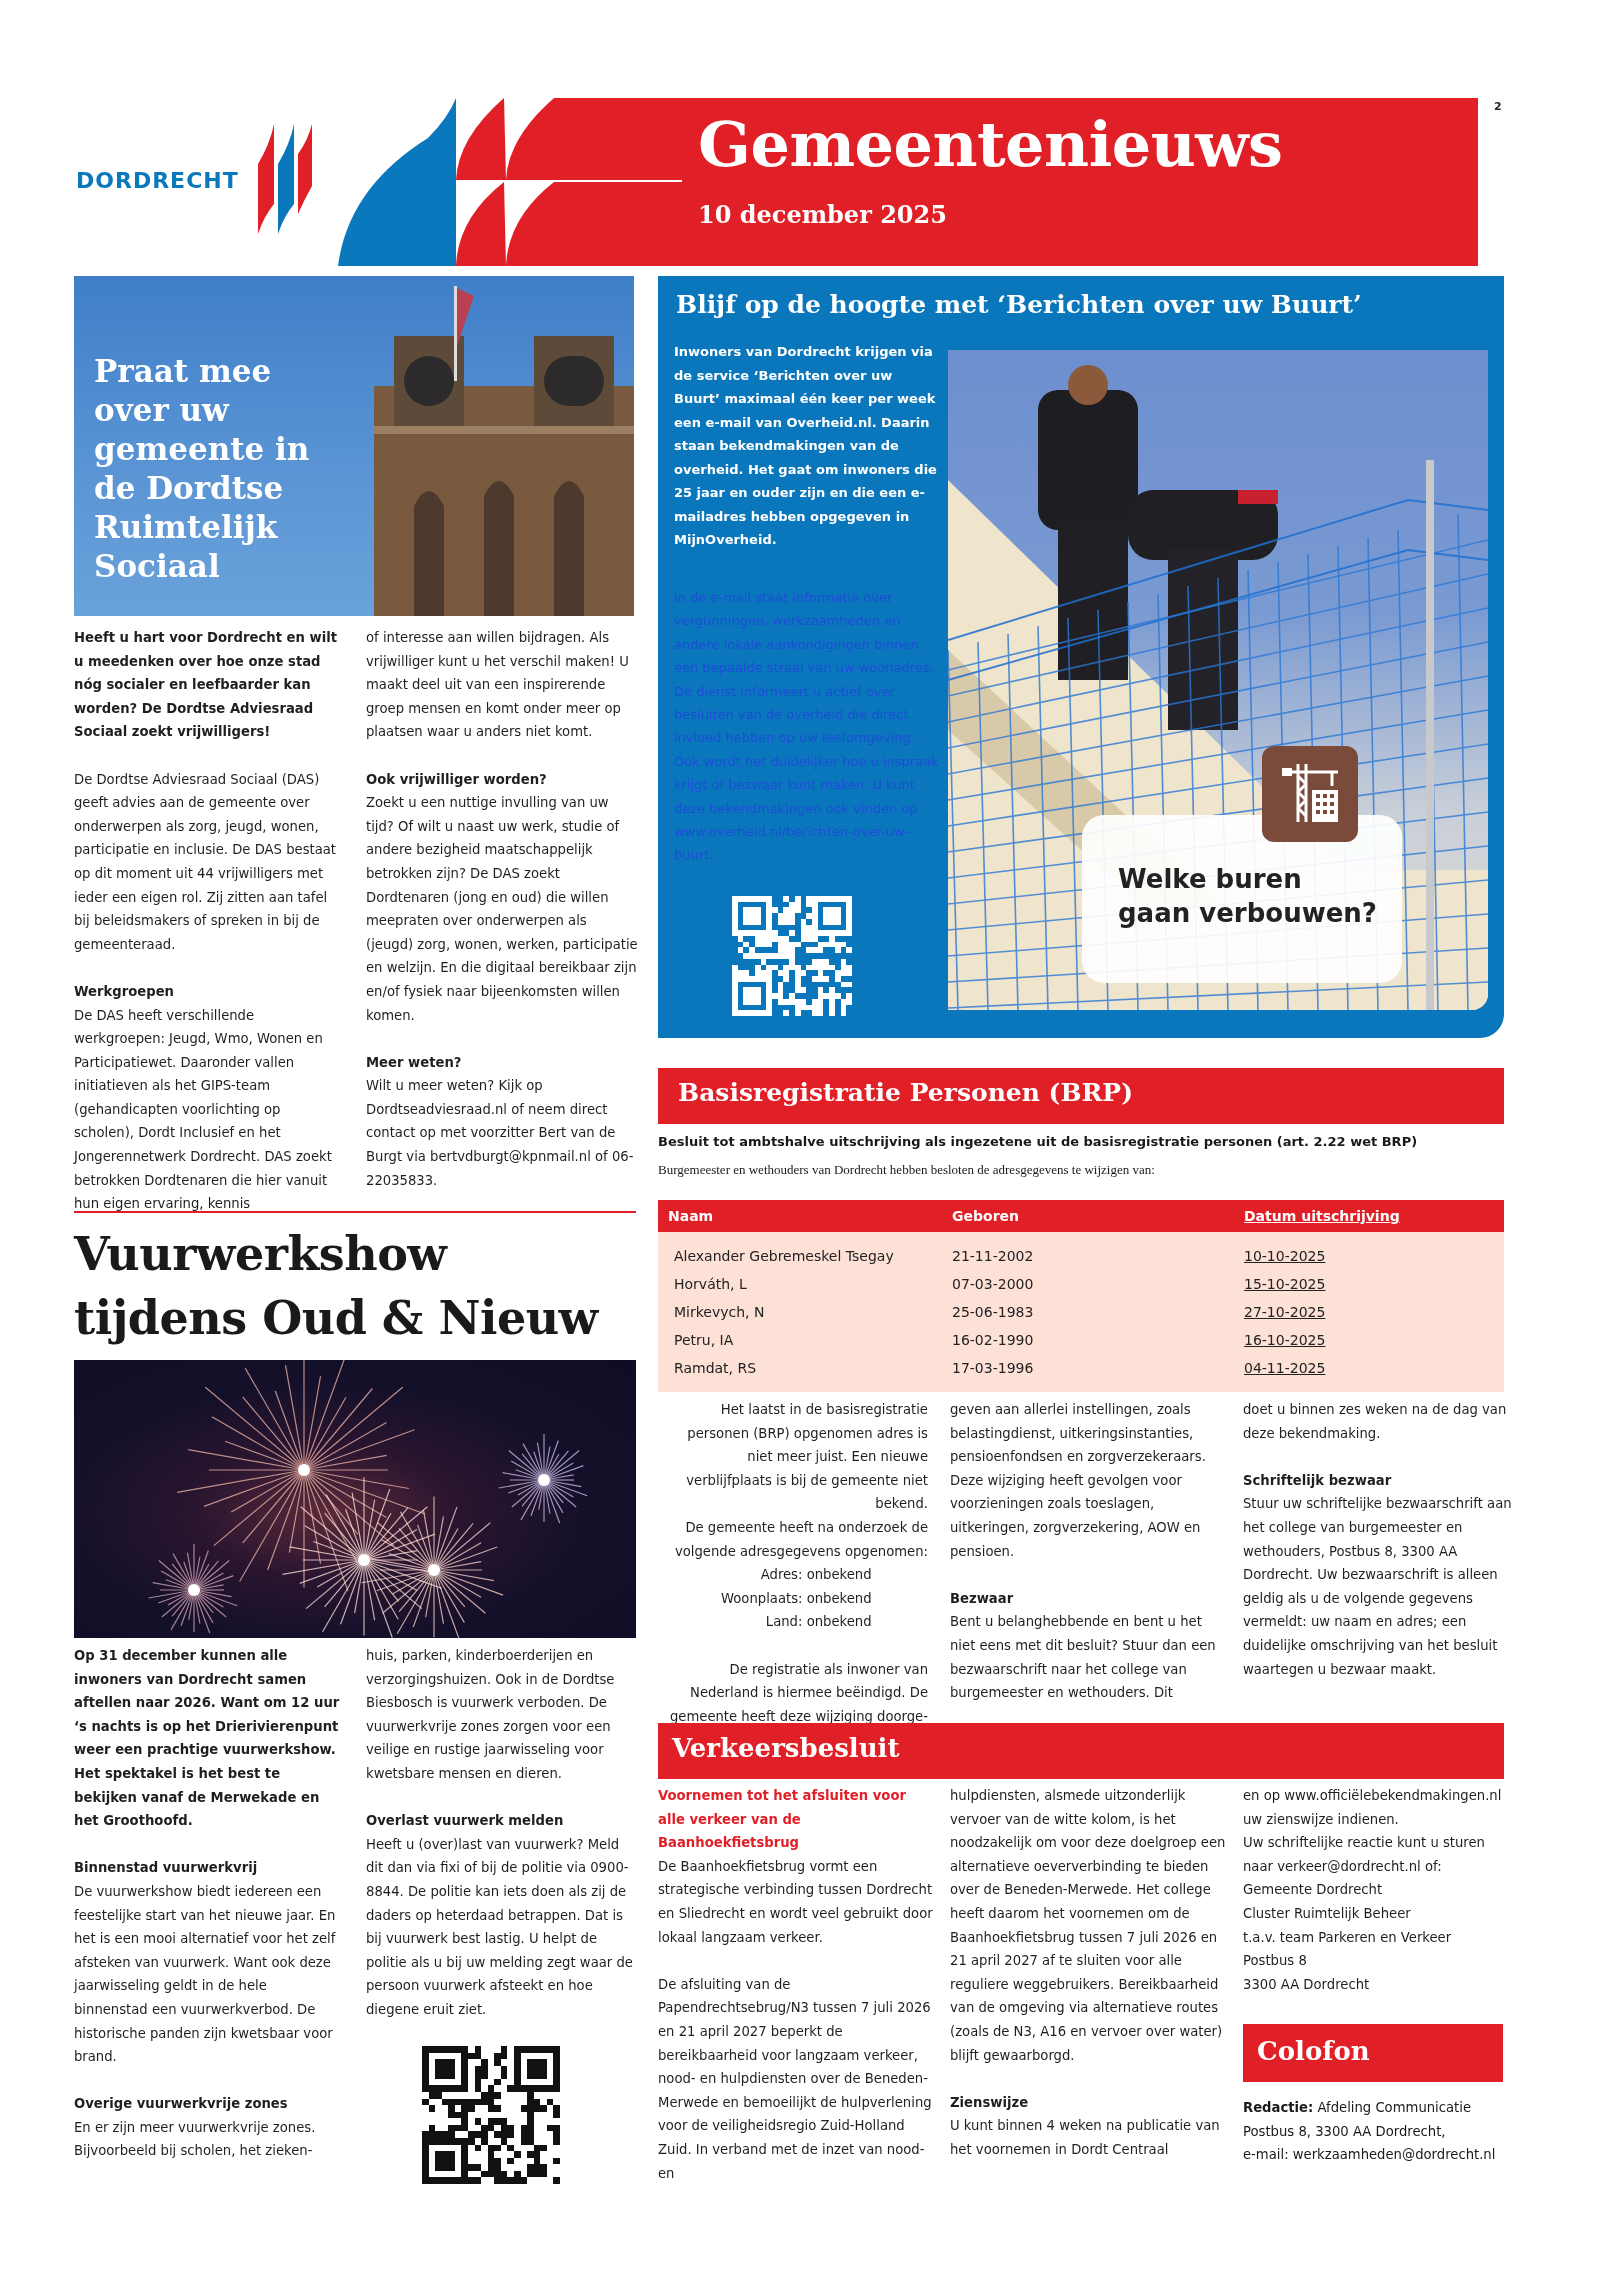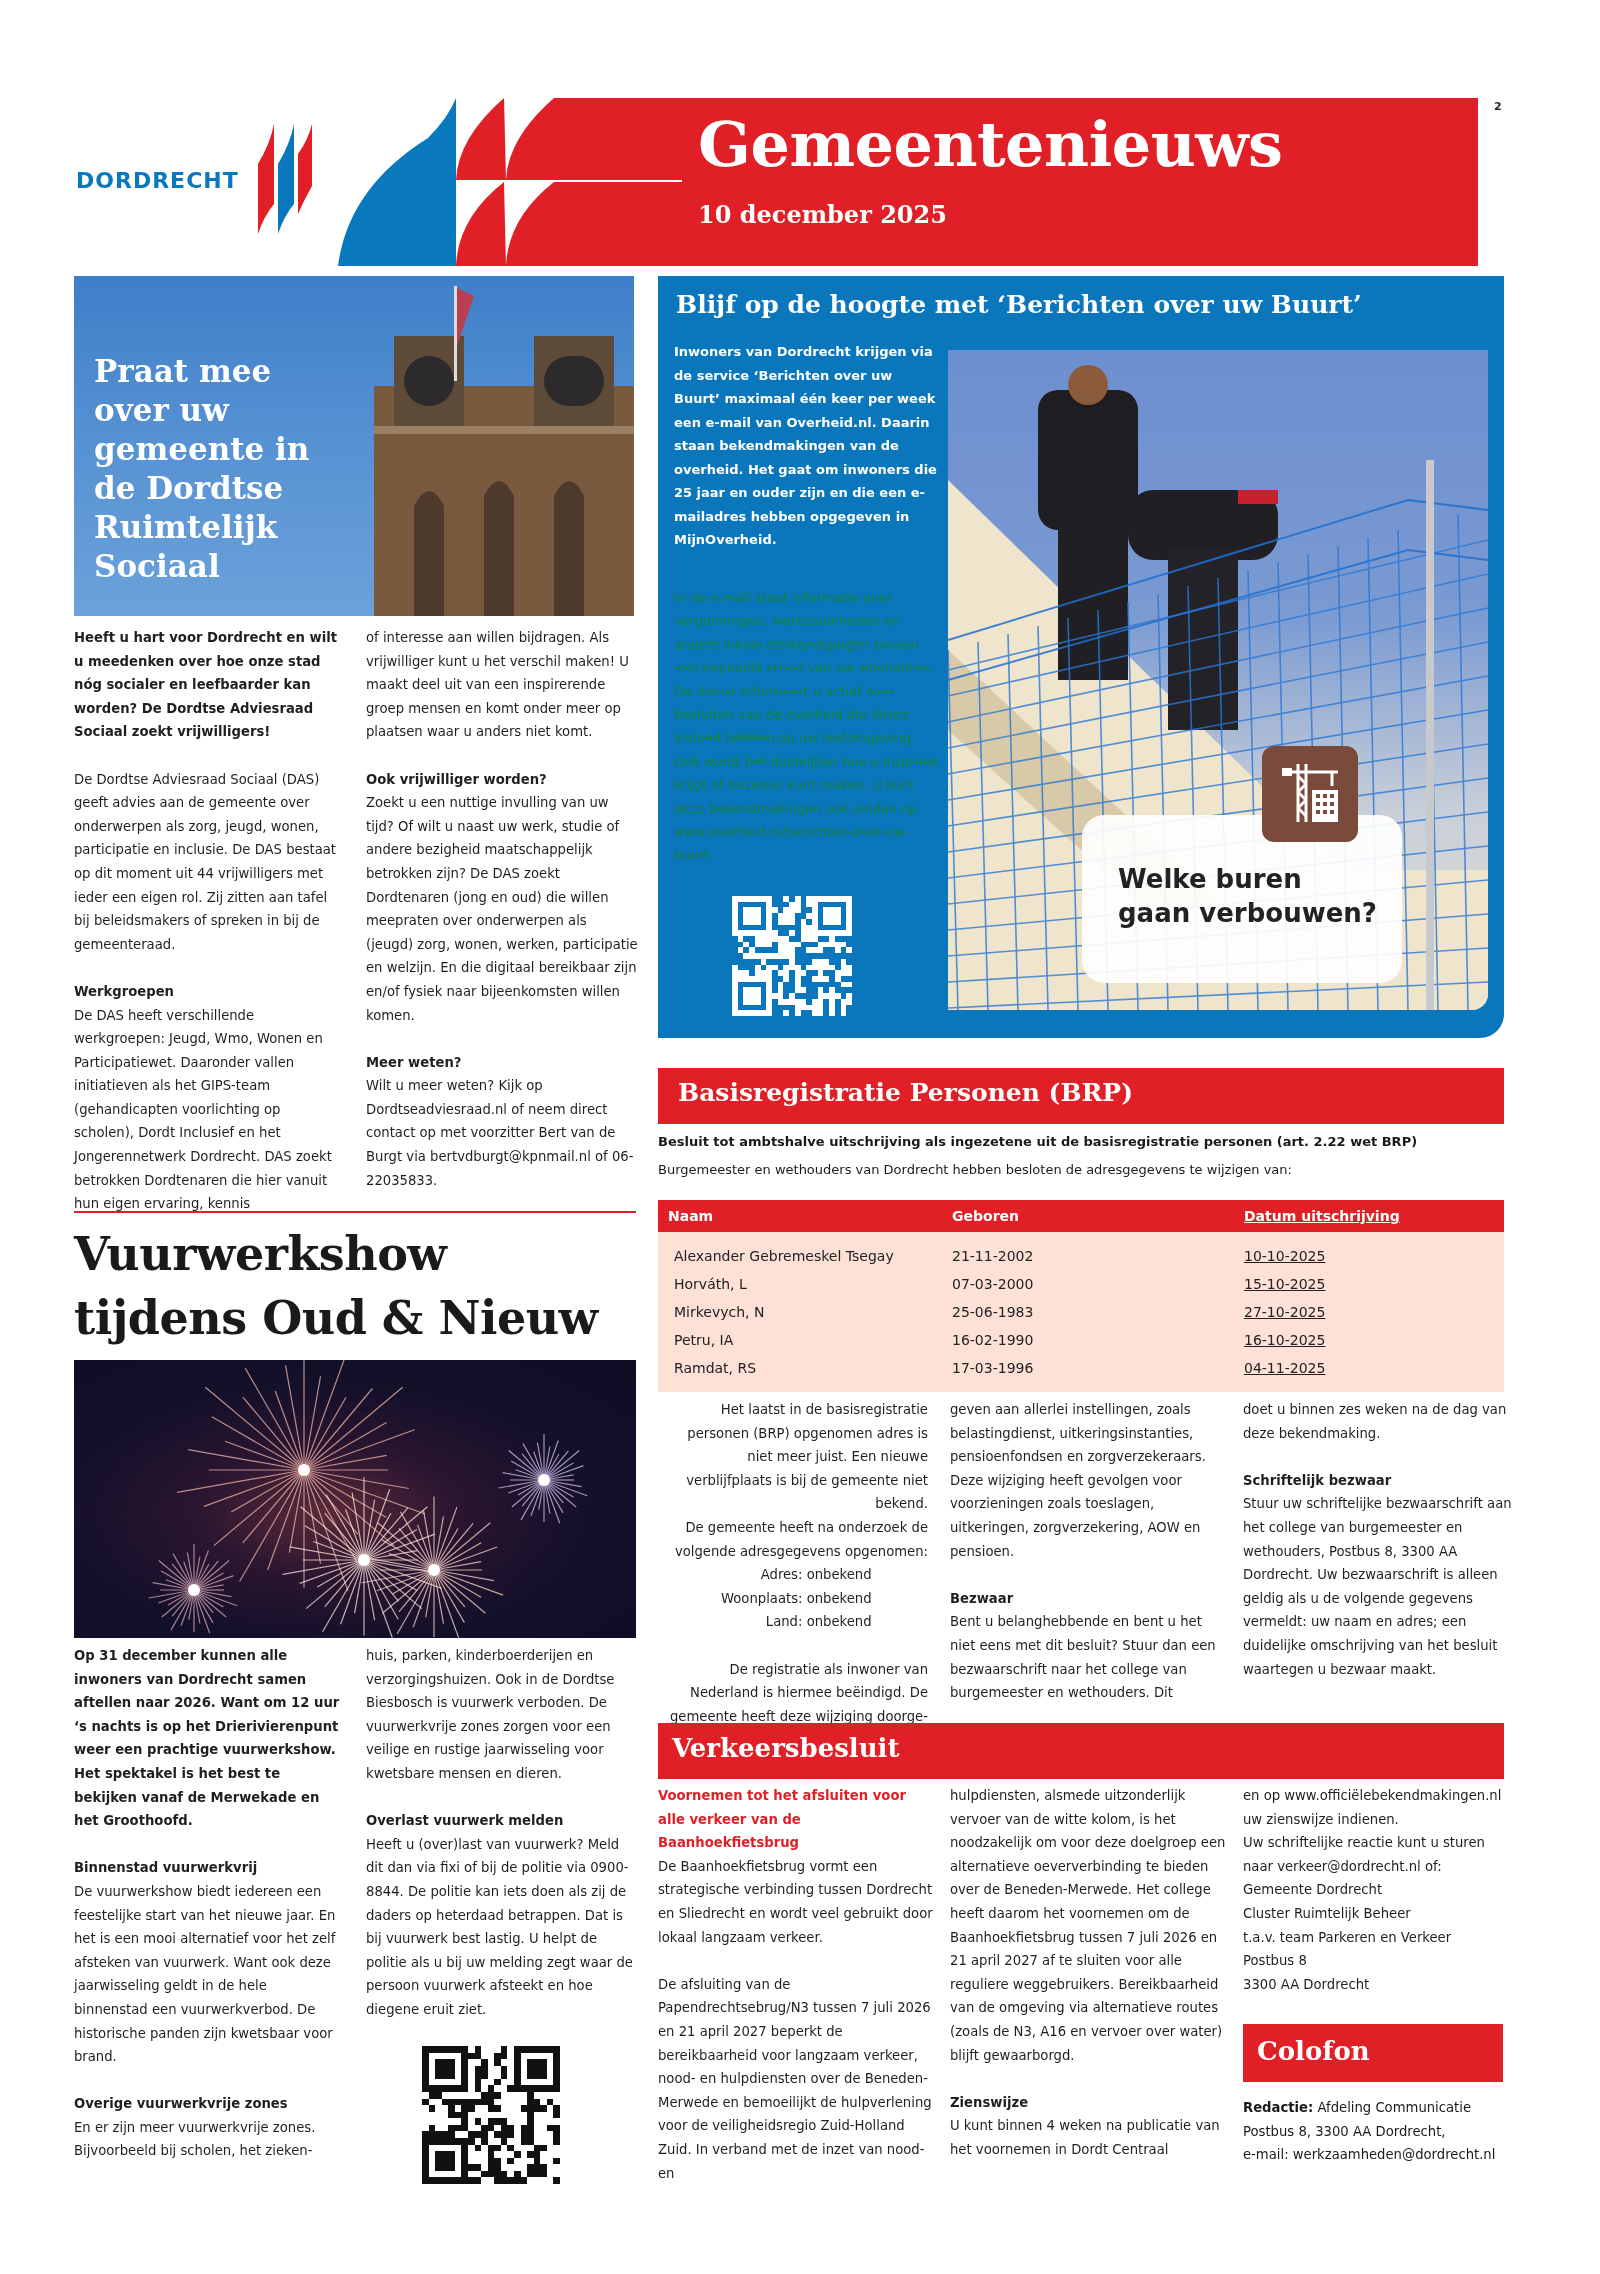--- a/index.html
+++ b/index.html
@@ -33,32 +33,32 @@
   #vuur-title { left: 74px; top: 1222px; font-family: "DejaVu Serif", serif; font-weight: bold; font-size: 46px; line-height: 64px; color: #1a1a1a; letter-spacing: -0.5px; }
   #vuur-image { left: 74px; top: 1360px; width: 562px; height: 278px; background: radial-gradient(ellipse at 45% 55%, #5a2a3a 0%, #2a1530 30%, #14102a 60%, #0e0d24 100%); overflow: hidden; }
   #vuur-col1 { left: 74px; top: 1644px; width: 270px; }
   #vuur-col2 { left: 366px; top: 1644px; width: 272px; }
   #vuur-qr { left: 422px; top: 2046px; width: 138px; height: 138px; }
 
   
   #blue-box { left: 658px; top: 276px; width: 846px; height: 762px; background: #0a76bb; border-radius: 0 0 24px 0; }
   #blue-title { left: 676px; top: 290px; font-family: "DejaVu Serif", serif; font-weight: bold; font-size: 25px; color: #ffffff; }
   #blue-lead { left: 674px; top: 340px; width: 264px; font-size: 13px; line-height: 23.5px; font-weight: bold; color: #ffffff; }
-  #blue-body { left: 674px; top: 586px; width: 270px; font-size: 13px; line-height: 23.4px; color: #15803d; }
+  #blue-body { left: 674px; top: 586px; width: 270px; font-size: 13px; line-height: 23.4px; color: #1d4ed8; }
   #blue-qr { left: 732px; top: 896px; width: 120px; height: 120px; }
   #blue-image { left: 948px; top: 350px; width: 540px; height: 660px; background: linear-gradient(180deg, #6d8fcf 0%, #7a9ad2 40%, #c9cfd8 70%, #e7e2d4 100%); overflow: hidden; border-radius: 0 0 16px 0; }
   #buren-card { left: 1082px; top: 815px; width: 320px; height: 168px; background: rgba(255,255,255,0.92); border-radius: 22px; }
   #buren-text { left: 1118px; top: 862px; font-family: "DejaVu Sans", sans-serif; font-weight: bold; font-size: 26px; line-height: 34px; color: #222; }
   #crane-tile { left: 1262px; top: 746px; width: 96px; height: 96px; background: #7a4a3a; border-radius: 12px; }
 
   
   .red-head { background: #e11f27; color: #fff; font-family: "DejaVu Serif", serif; font-weight: bold; }
   #brp-head { left: 658px; top: 1068px; width: 846px; height: 56px; font-size: 25px; padding: 10px 0 0 20px; }
   #brp-subhead { left: 658px; top: 1134px; font-size: 13px; font-weight: bold; color: #1a1a1a; }
-  #brp-intro { left: 658px; top: 1162px; font-size: 13px; color: #1a1a1a; }
+  #brp-intro { left: 658px; top: 1162px; font-size: 13px; color: #1a1a1a; font-family: Liberation Serif, serif; }
 
   #brp-table { left: 658px; top: 1200px; width: 846px; }
   #brp-table .thead { display: flex; background: #e11f27; color: #fff; font-weight: bold; font-size: 14px; height: 32px; align-items: center; }
   #brp-table .tbody { background: #fde0d6; padding: 10px 0 10px; }
   #brp-table .trow { display: flex; font-size: 14px; line-height: 28px; color: #222; }
   #brp-table .c1 { width: 280px; padding-left: 16px; }
   #brp-table .c2 { width: 292px; padding-left: 14px; }
   #brp-table .c3 { flex: 1; padding-left: 14px; text-decoration: underline; }
   #brp-table .thead .c1 { padding-left: 10px; }
 

